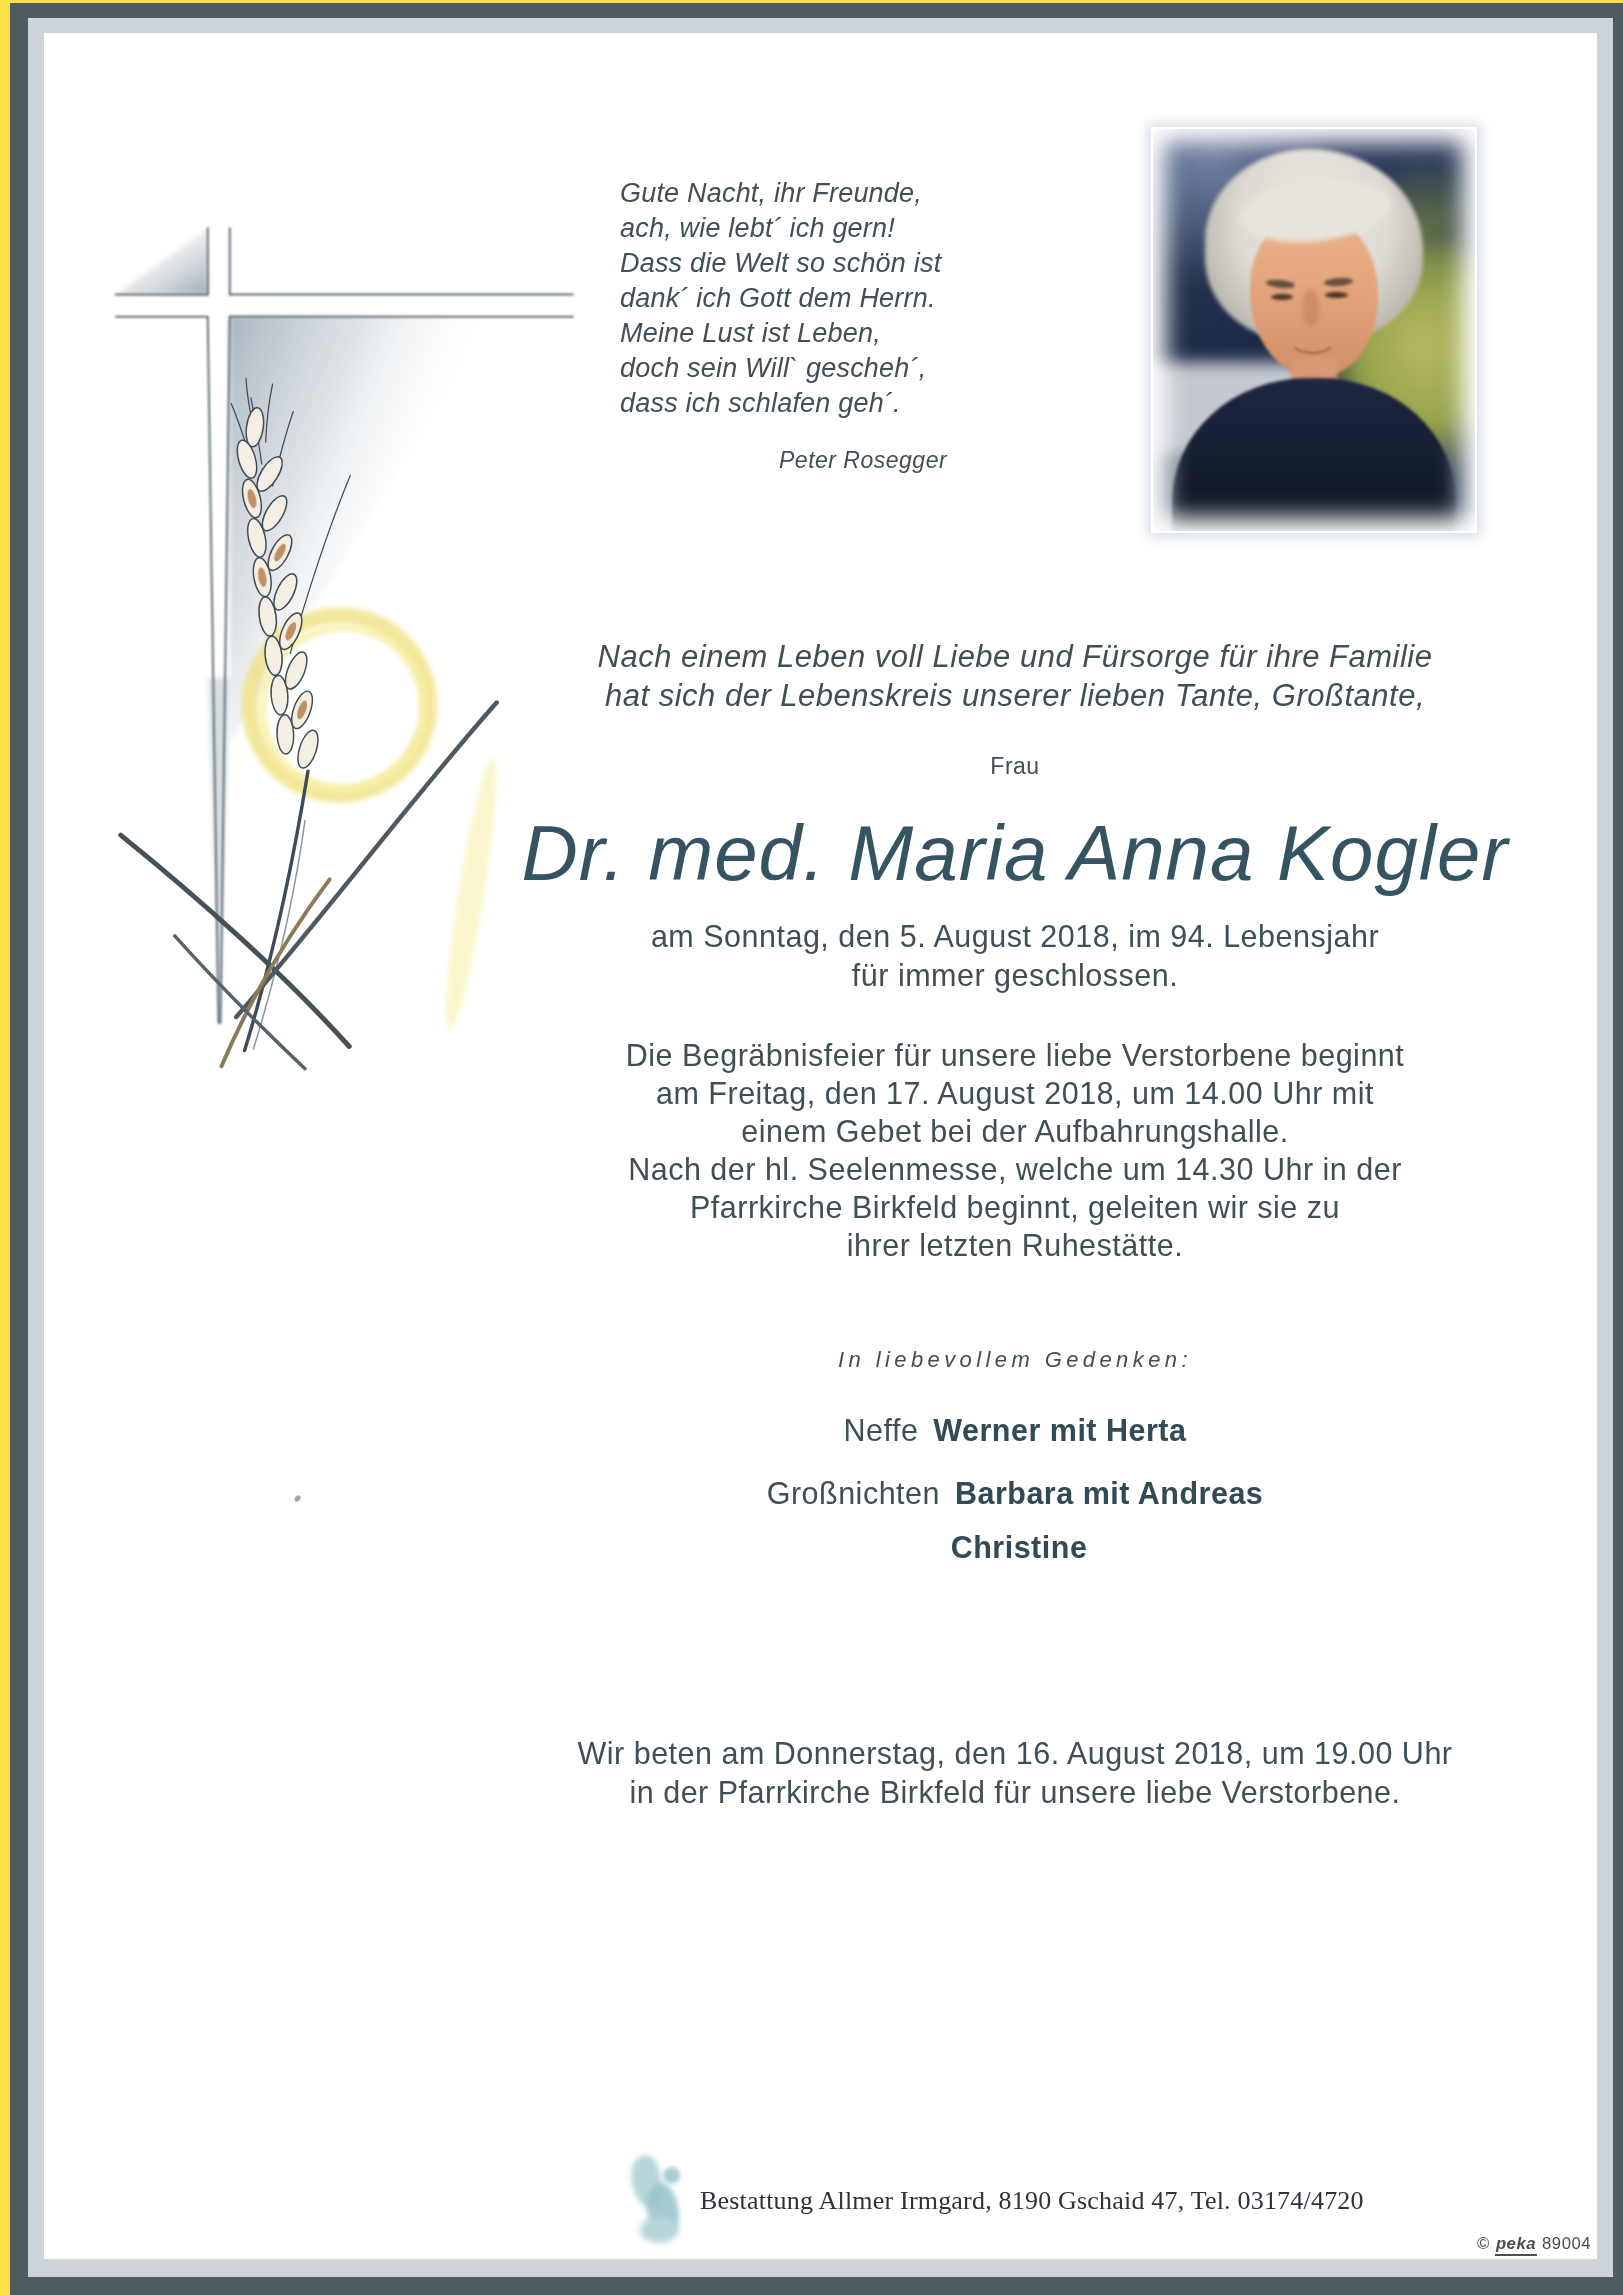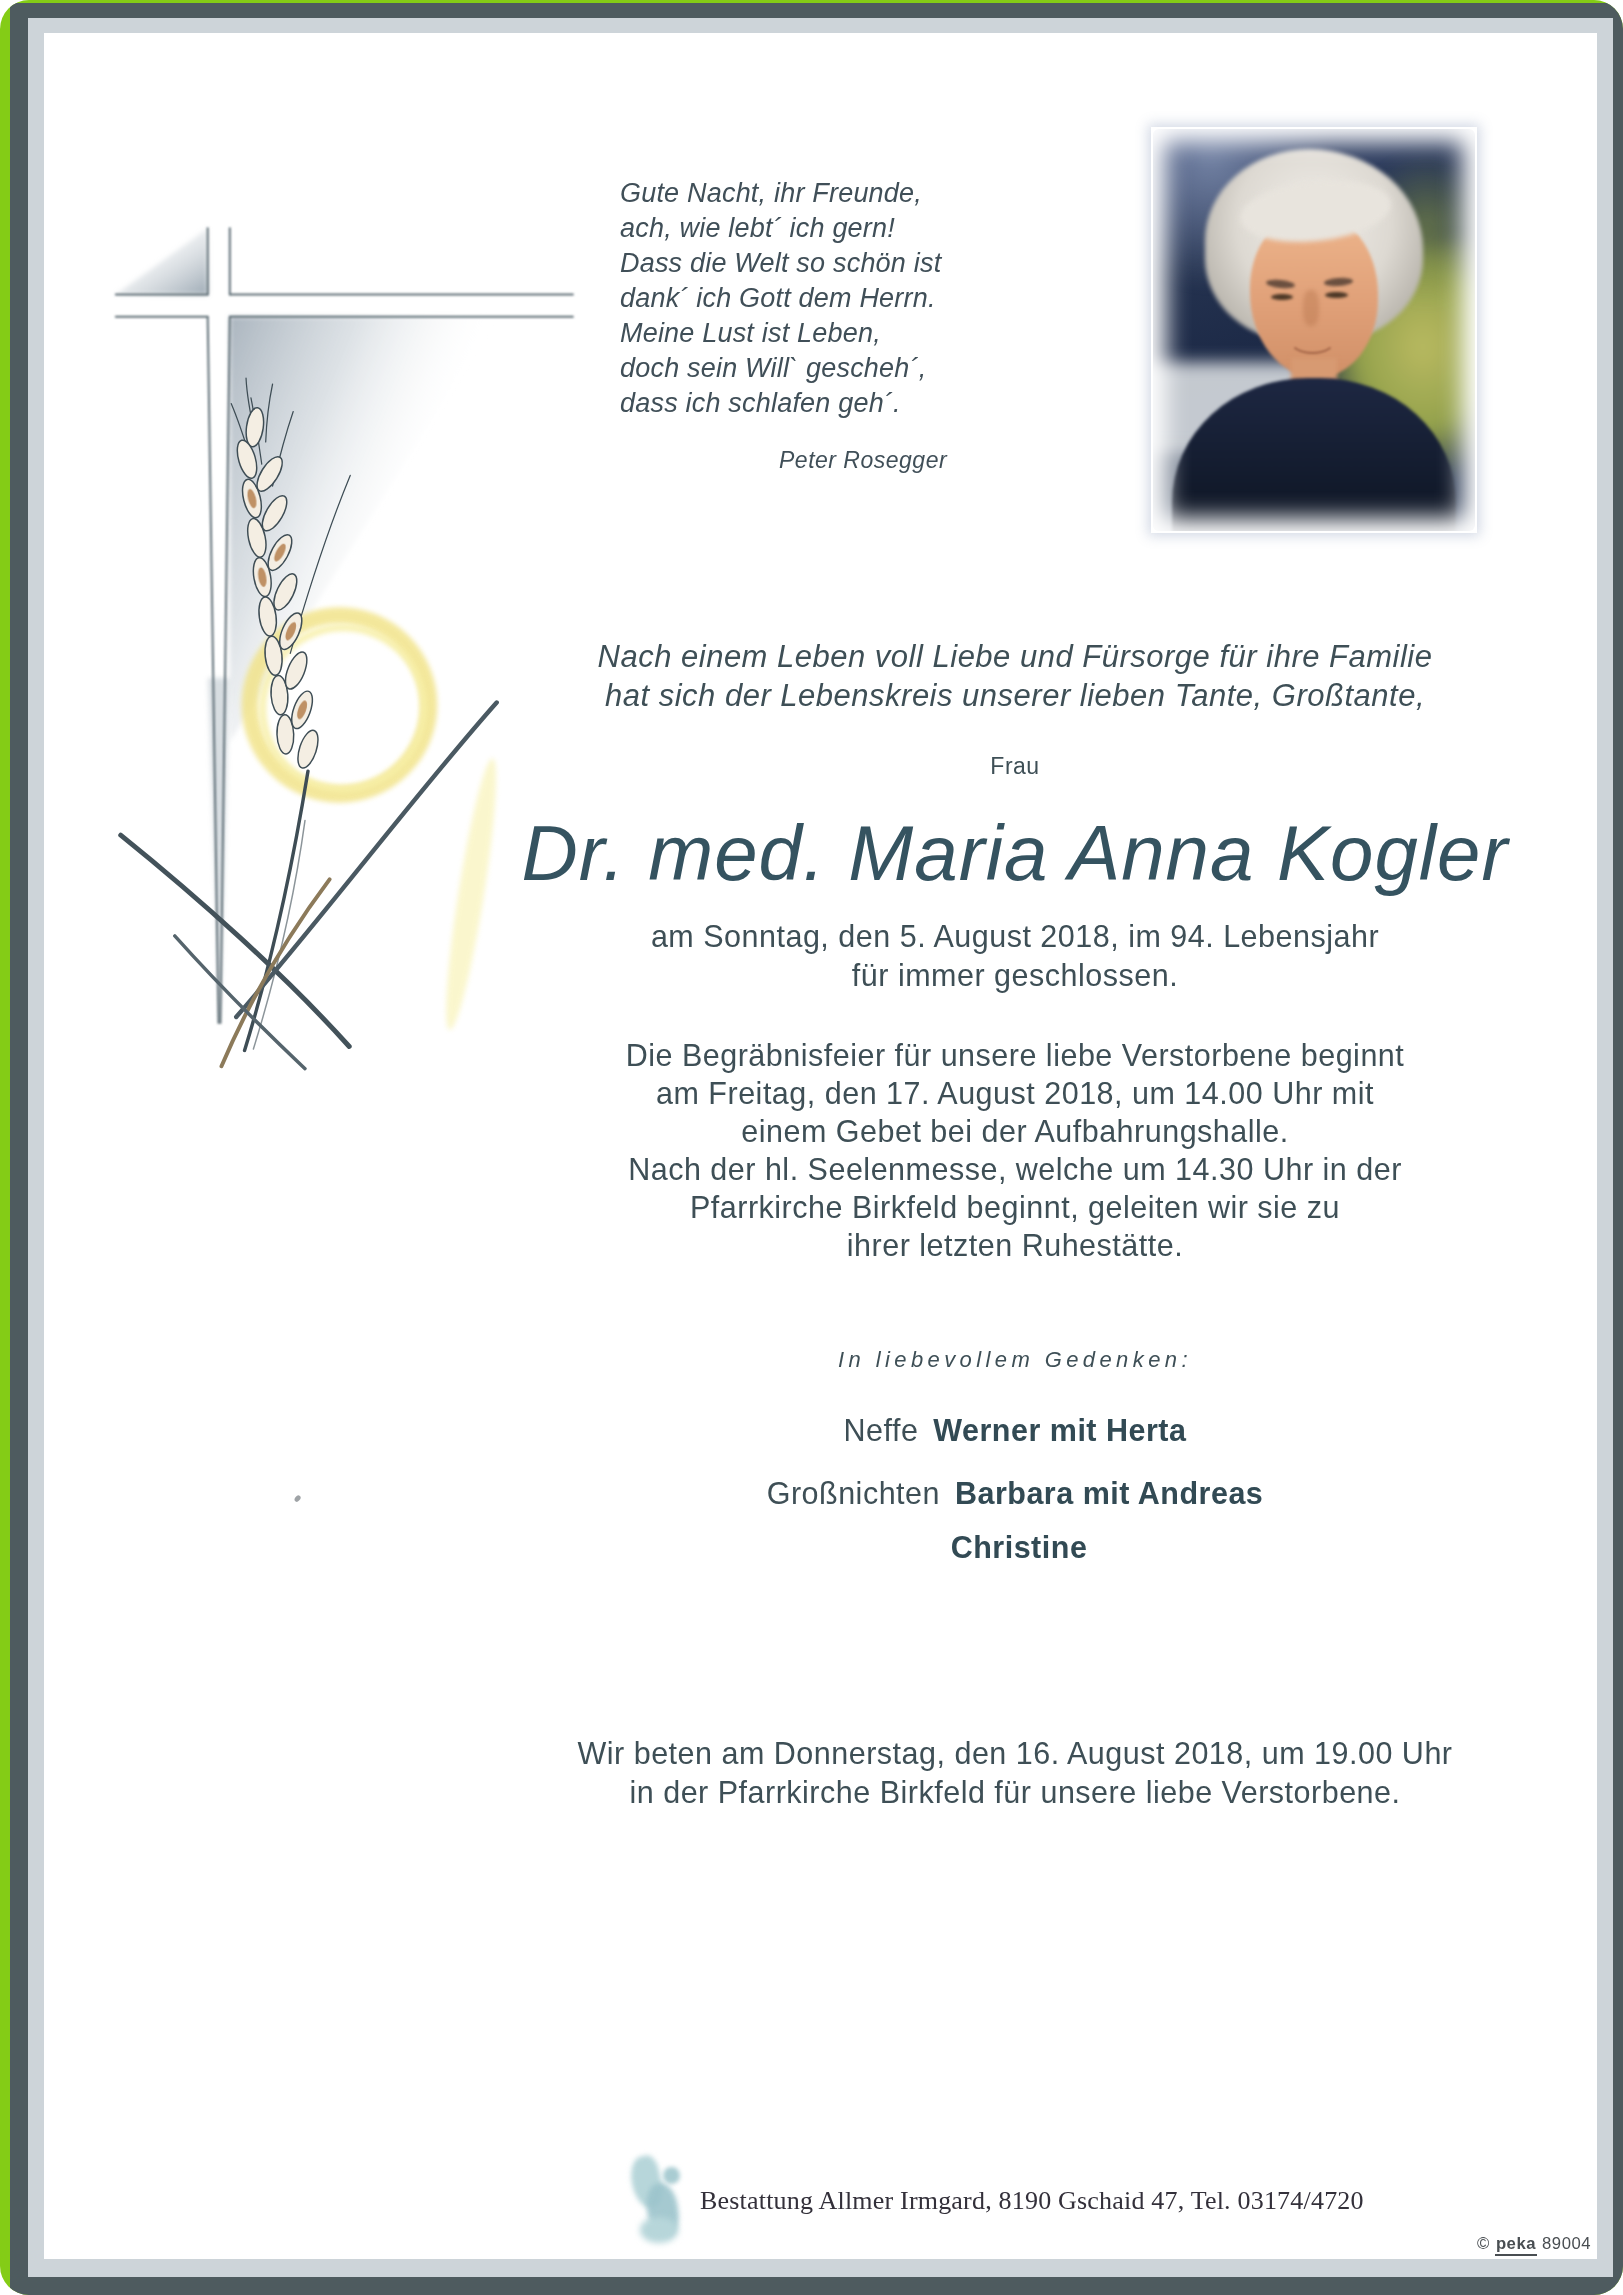--- a/index.html
+++ b/index.html
@@ -1,17 +1,17 @@
 <!DOCTYPE html>
 <html style="font-size:7.9px"><head>
 <meta charset="utf-8">
 <style>
   html,body{margin:0;padding:0;background:#ffffff;}
-  .page{position:relative;width:1623px;height:2295px;background:#84cc16;overflow:hidden;
-        font-family:"Liberation Sans",sans-serif;border-radius:29px;}
+  .page{position:relative;width:1623px;height:2295px;background:#fde047;overflow:hidden;
+        font-family:"Liberation Sans",sans-serif;}
   
   .frame-dark{position:absolute;left:9.8px;top:2.9px;right:0;bottom:0;background:#4e5b5f;}
   .frame-light{position:absolute;left:28px;top:18px;right:9.8px;bottom:17.7px;background:#cdd4d9;}
   .sheet{position:absolute;left:44px;top:33px;right:26px;bottom:36px;background:#ffffff;}
 
   
   .txt{position:absolute;color:#3e4f56;font-size:30.5px;line-height:38px;letter-spacing:0.5px;}
   .center{left:408px;width:1214px;text-align:center;}
   .b{font-weight:bold;color:#324a54;margin-left:8px;}
 
@@ -32,21 +32,21 @@
   .closing{top:1591px;}
   .prayer{top:1734px;line-height:39px;}
   .donation{top:1890px;line-height:39px;}
   .prefix{margin-right:6.9px;}
 
   
   .funeral-home{position:absolute;left:700px;top:2186px;font-family:"Liberation Serif",serif;
         font-size:26px;color:#33303a;letter-spacing:0.2px;}
   .print-code{position:absolute;right:32px;top:2234px;font-size:16.7px;color:#494e52;
         letter-spacing:0.5px;}
-  .print-brand{font-weight:bold;border-bottom:2px solid #494e52;
+  .print-brand{font-weight:bold;font-style:italic;border-bottom:2px solid #494e52;
         padding:0 1px 0.5px 1px;}
 
   
   .cross-art{position:absolute;left:74px;top:211px;width:521px;height:865px;}
 
   
   .photo{position:absolute;left:1151px;top:127px;width:326px;height:406px;
          box-shadow:0 0 11.8px 2.9px rgba(110,130,170,.30);}
   .scene{position:absolute;inset:2px;border-radius:5.9px;overflow:hidden;
          background:linear-gradient(165deg,#3c4c76 0%,#253350 30%,#1b2845 55%,#2a3a55 100%);}

